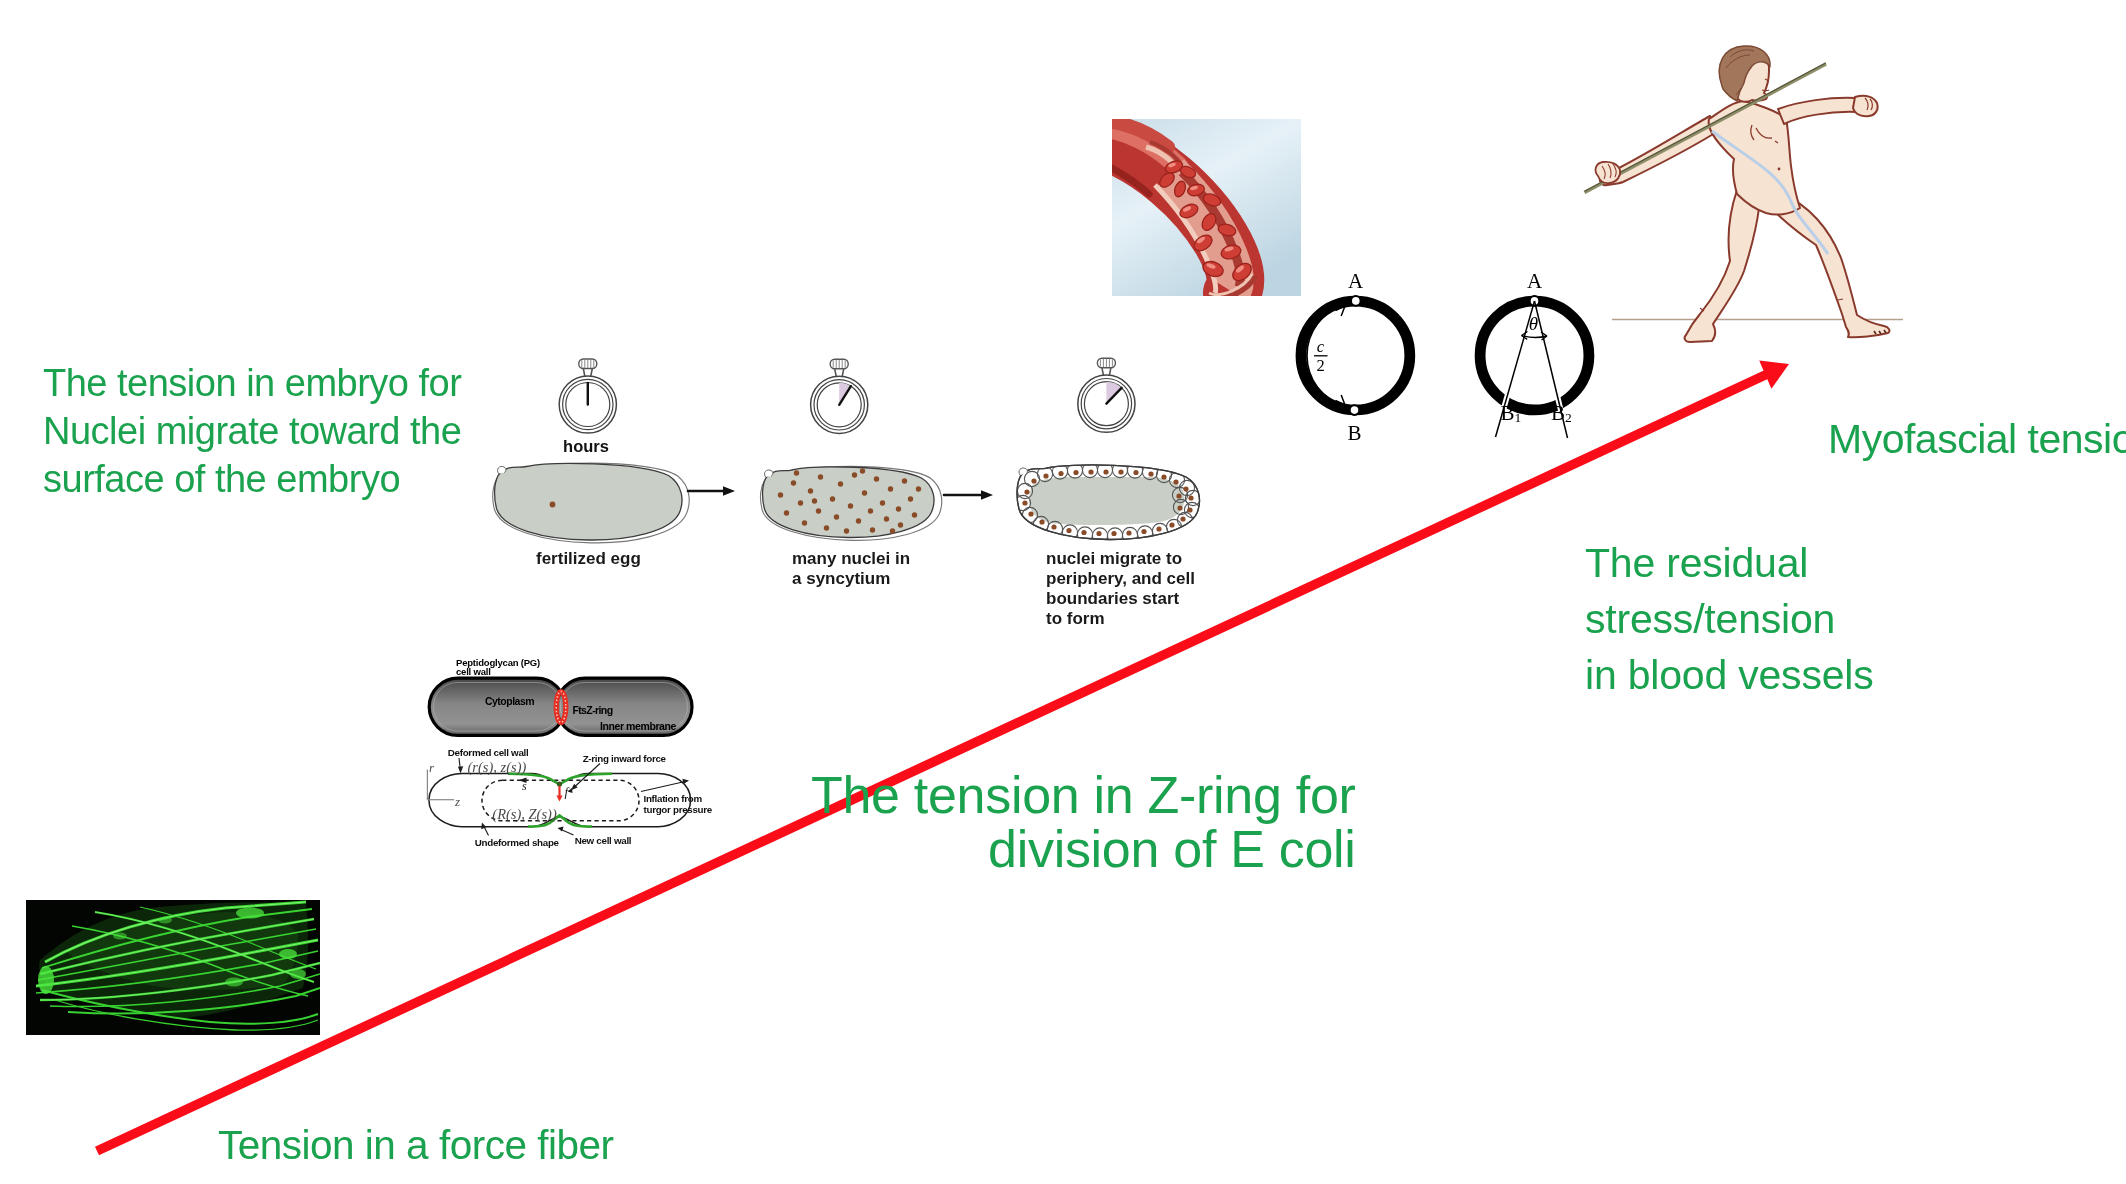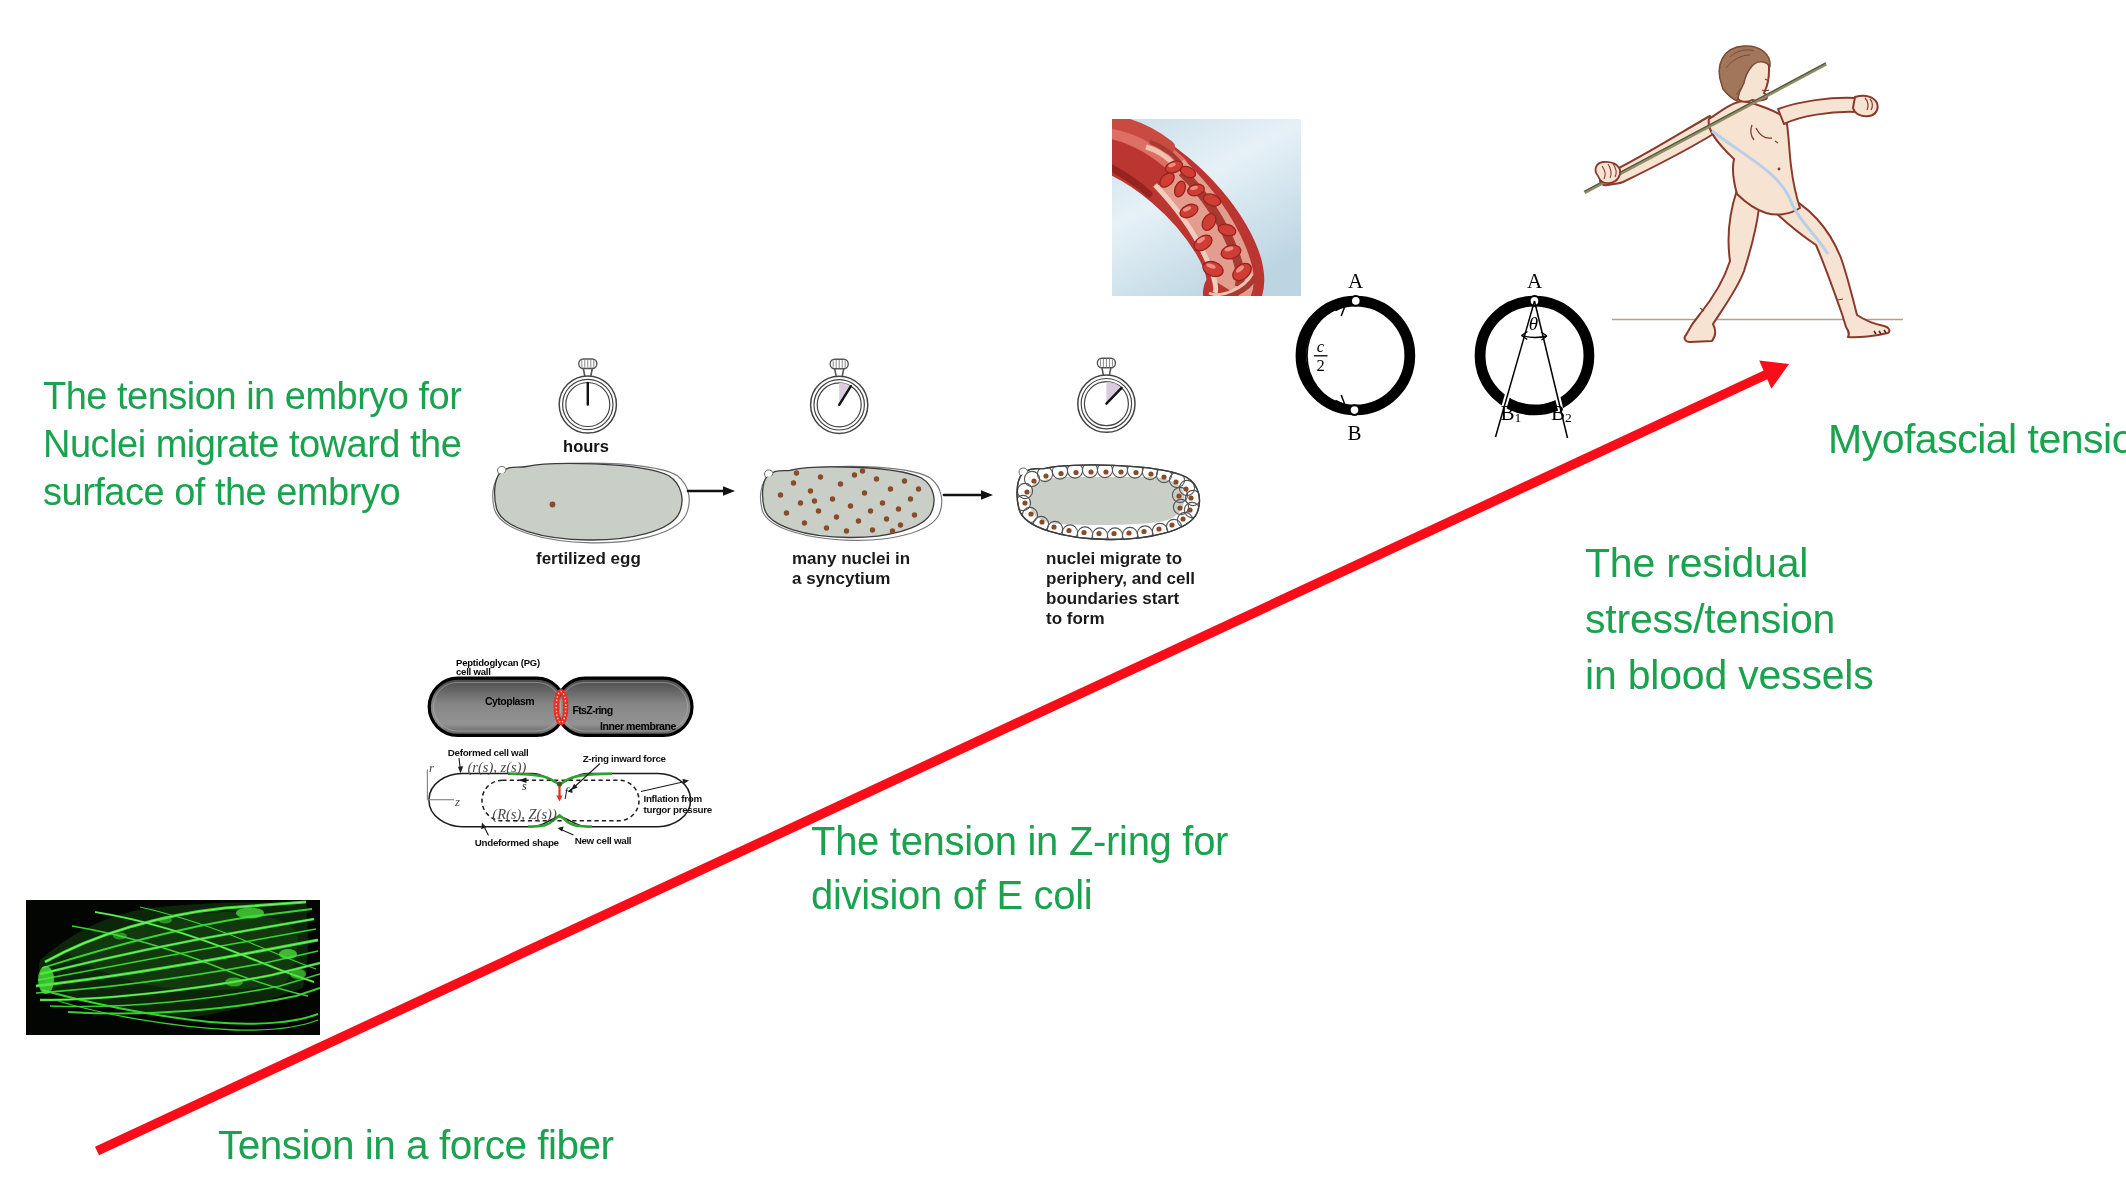--- a/index.html
+++ b/index.html
@@ -427,22 +427,22 @@
 
   <path d="M1712,131 C1748,158 1777,172 1789,197 C1797,219 1813,231 1828,254" stroke="#b9cfe9" stroke-width="3" fill="none"></path>
 
   <line x1="1584.5" y1="192.5" x2="1826" y2="64" stroke="#8d8d68" stroke-width="3.6"></line>
   <line x1="1584.5" y1="191.2" x2="1826" y2="62.8" stroke="#55553d" stroke-width="1.1"></line>
 
   <path d="M1598,176 C1593,170 1596,163 1603,162 C1611,161 1618,164 1620,170 C1621,176 1617,182 1610,183 C1604,184 1600,181 1598,176 Z" fill="#f7e3d2" stroke="#8a3a2c" stroke-width="1.8"></path>
   <path d="M1602,166 C1605,170 1606,175 1604,179 M1608,164 C1611,168 1612,174 1610,178 M1613,164 C1616,168 1617,173 1615,177" stroke="#8a3a2c" stroke-width="1.1" fill="none"></path>
 </g>
 </svg>
-<div class="g" style="left:43px;top:372px;font-size:38px;line-height:48px;">The tension in embryo for
+<div class="g" style="left:43px;top:359px;font-size:38px;line-height:48px;">The tension in embryo for
 Nuclei migrate toward the
 surface of the embryo</div>
-<div class="g" style="left:811px;top:814px;font-size:40px;line-height:54px;letter-spacing:-0.3px;">The tension in Z-ring for
+<div class="g" style="left:811px;top:768px;font-size:52px;line-height:54px;letter-spacing:-0.3px;text-align:right;">The tension in Z-ring for
 division of E coli</div>
 <div class="g" style="left:1585px;top:535px;font-size:41px;line-height:56px;letter-spacing:-0.2px;">The residual
 stress/tension
 in blood vessels</div>
 <div class="g" style="left:1828px;top:415px;font-size:41px;line-height:48px;">Myofascial tension</div>
 <div class="g" style="left:218px;top:1121px;font-size:40.5px;line-height:48px;">Tension in a force fiber</div>
 
 </body></html>

